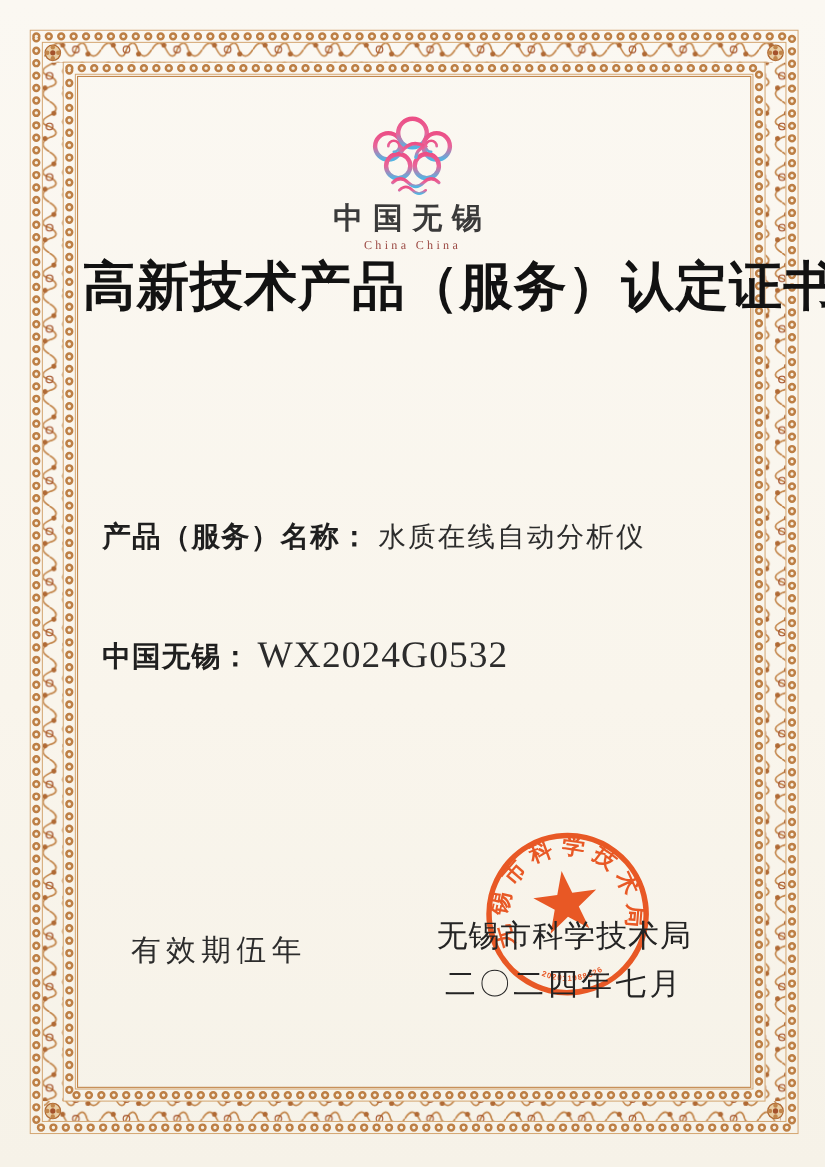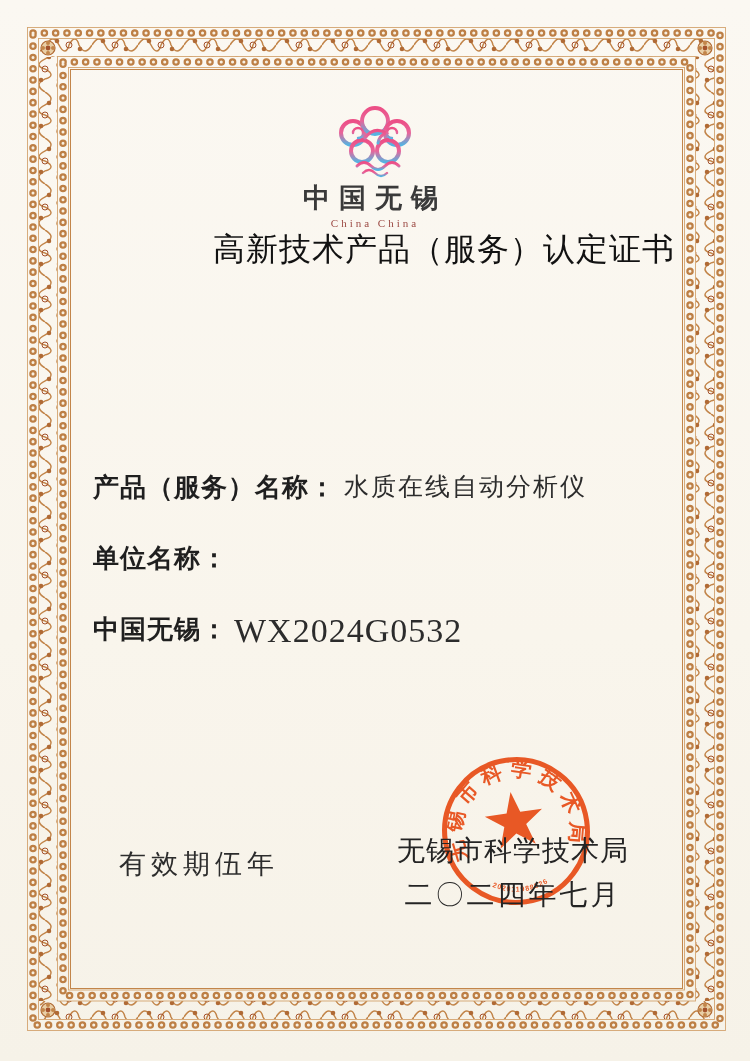--- a/index.html
+++ b/index.html
@@ -15,25 +15,25 @@
   .logo-name{
     font-family:"Liberation Serif",serif;font-weight:bold;font-size:27px;
     color:#3a3a3a;letter-spacing:9px;margin-top:2px;white-space:nowrap;
   }
   .logo-sub{
     font-family:"Liberation Serif",serif;font-size:11px;color:#9c4a44;
     letter-spacing:3px;margin-top:1px;
   }
   .title{
     position:absolute;left:75px;top:228px;width:600px;text-align:right;z-index:2;
-    font-family:"Liberation Serif",serif;font-weight:400;font-size:32px;
+    font-family:"Liberation Serif",serif;font-weight:700;font-size:48px;
     color:#121212;letter-spacing:1px;margin:0;white-space:nowrap;
   }
   .fields{position:absolute;left:93px;top:470px;width:570px;z-index:2;}
-  .field-row{display:flex;align-items:flex-start;margin-bottom:36px;white-space:nowrap;}
+  .field-row{display:flex;align-items:center;margin-bottom:36px;white-space:nowrap;}
   .field-label{
     font-family:"Liberation Sans",sans-serif;font-weight:bold;font-size:26px;
     color:#1f1f1f;letter-spacing:1px;
   }
   .field-value{
     font-family:"Liberation Serif",serif;font-size:25px;color:#2c2c2c;
     letter-spacing:2px;margin-left:8px;
   }
   .field-value.code{font-size:34px;letter-spacing:1px;margin-left:6px;}
   .validity{
@@ -152,21 +152,20 @@
   </div>
 
   <h1 class="title">高新技术产品（服务）认定证书</h1>
 
   <div class="fields">
     <div class="field-row">
       <span class="field-label">产品（服务）名称：</span>
       <span class="field-value">水质在线自动分析仪</span>
     </div>
     <div class="field-row">
-      <span class="field-label">单位名称：</span>
     </div>
     <div class="field-row">
       <span class="field-label">中国无锡：</span>
       <span class="field-value code">WX2024G0532</span>
     </div>
   </div>
 
   <svg class="seal-svg" viewBox="0 0 158 158" xmlns="http://www.w3.org/2000/svg">
     <g transform="rotate(-8 79 79)">
       <circle cx="79" cy="79" r="70.5" fill="none" stroke="#e74d17" stroke-width="5"></circle>

